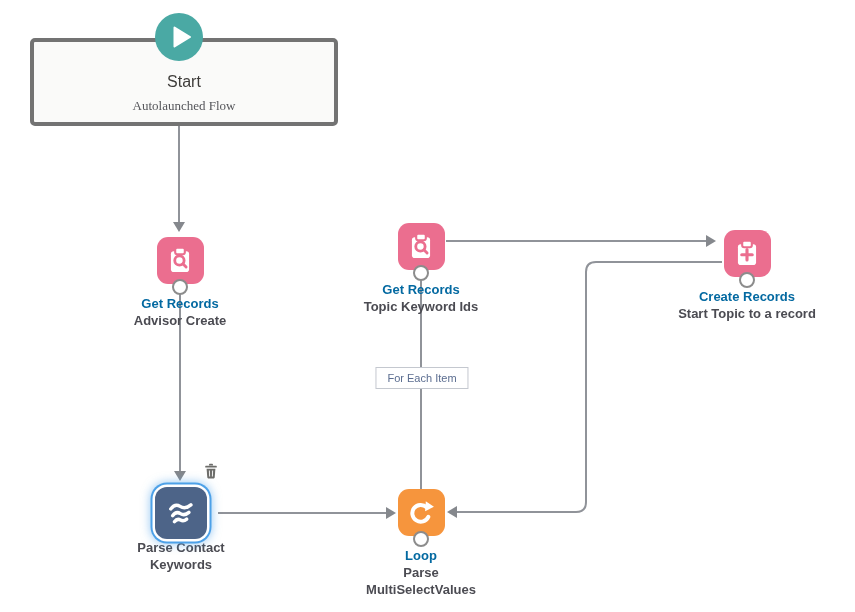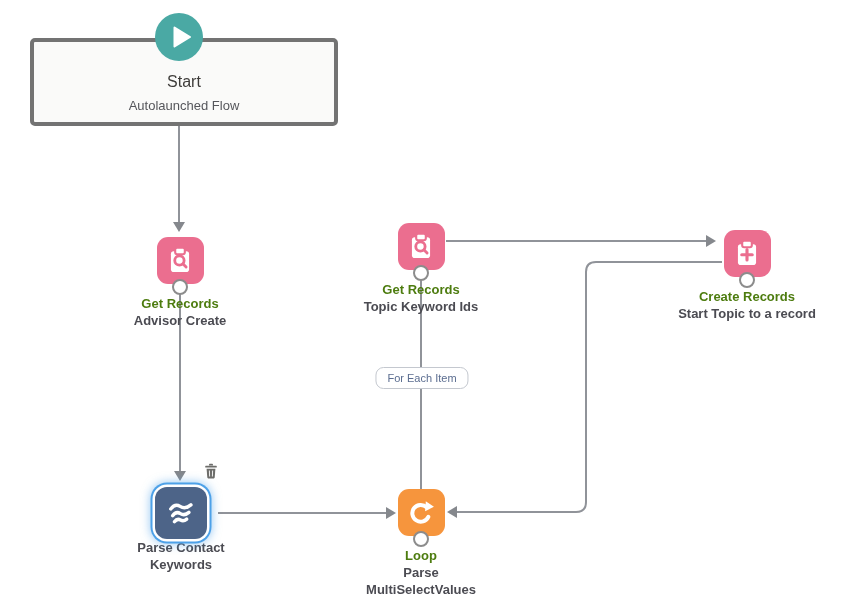--- a/index.html
+++ b/index.html
@@ -16,35 +16,35 @@
   .icon.pink{background:#EB6E8F;}
   .icon.orange{background:#F6953D;}
   .icon.slate{
     width:52px;height:52px;background:#4D6488;border-radius:12px;
     box-shadow:0 0 0 2.5px #ffffff, 0 0 0 4.5px #4DA1E8, 0 0 10px 5px rgba(77,161,232,0.55);
   }
   .port{
     position:absolute;left:50%;bottom:-11px;transform:translateX(-50%);
     width:12px;height:12px;background:#fff;border:2.5px solid #8c8c8c;border-radius:50%;
   }
-  .node-title{margin-top:11px;font-size:13px;font-weight:700;color:#4d7c0f;line-height:17px;}
+  .node-title{margin-top:11px;font-size:13px;font-weight:700;color:#0369a1;line-height:17px;}
   .node-sub{font-size:13px;color:#4b4b52;line-height:17px;font-weight:bold;}
   .start-box{
     position:absolute;left:30px;top:38px;width:300px;height:80px;z-index:2;
     background:#fafaf9;border:4px solid #737373;border-radius:5px;text-align:center;
   }
   .start-icon{
     position:absolute;left:155px;top:13px;width:48px;height:48px;border-radius:50%;
     background:#4AA9A4;z-index:3;display:flex;align-items:center;justify-content:center;cursor:pointer;
   }
   .start-title{position:absolute;top:31px;width:100%;font-size:16px;color:#3e3c3a;}
-  .start-sub{position:absolute;top:56px;width:100%;font-size:13px;color:#55565b;}
+  .start-sub{position:absolute;top:56px;width:100%;font-size:13px;color:#55565b;font-family:Liberation Serif, serif;}
   .pill{
     position:absolute;left:422px;top:367px;transform:translateX(-50%);z-index:3;
-    background:#fff;border:1.5px solid #c4c8cf;border-radius:8px;
+    background:#fff;border:1.5px solid #c4c8cf;border-radius:0;
     font-size:11px;color:#5b6d90;padding:4px 11px;white-space:nowrap;cursor:pointer;
   }
   .trash{position:absolute;left:204px;top:463px;width:14px;height:16px;z-index:3;cursor:pointer;}
 </style>
 </head>
 <body>
 
 <div class="canvas">
 
   <svg class="connectors" width="855" height="612">

